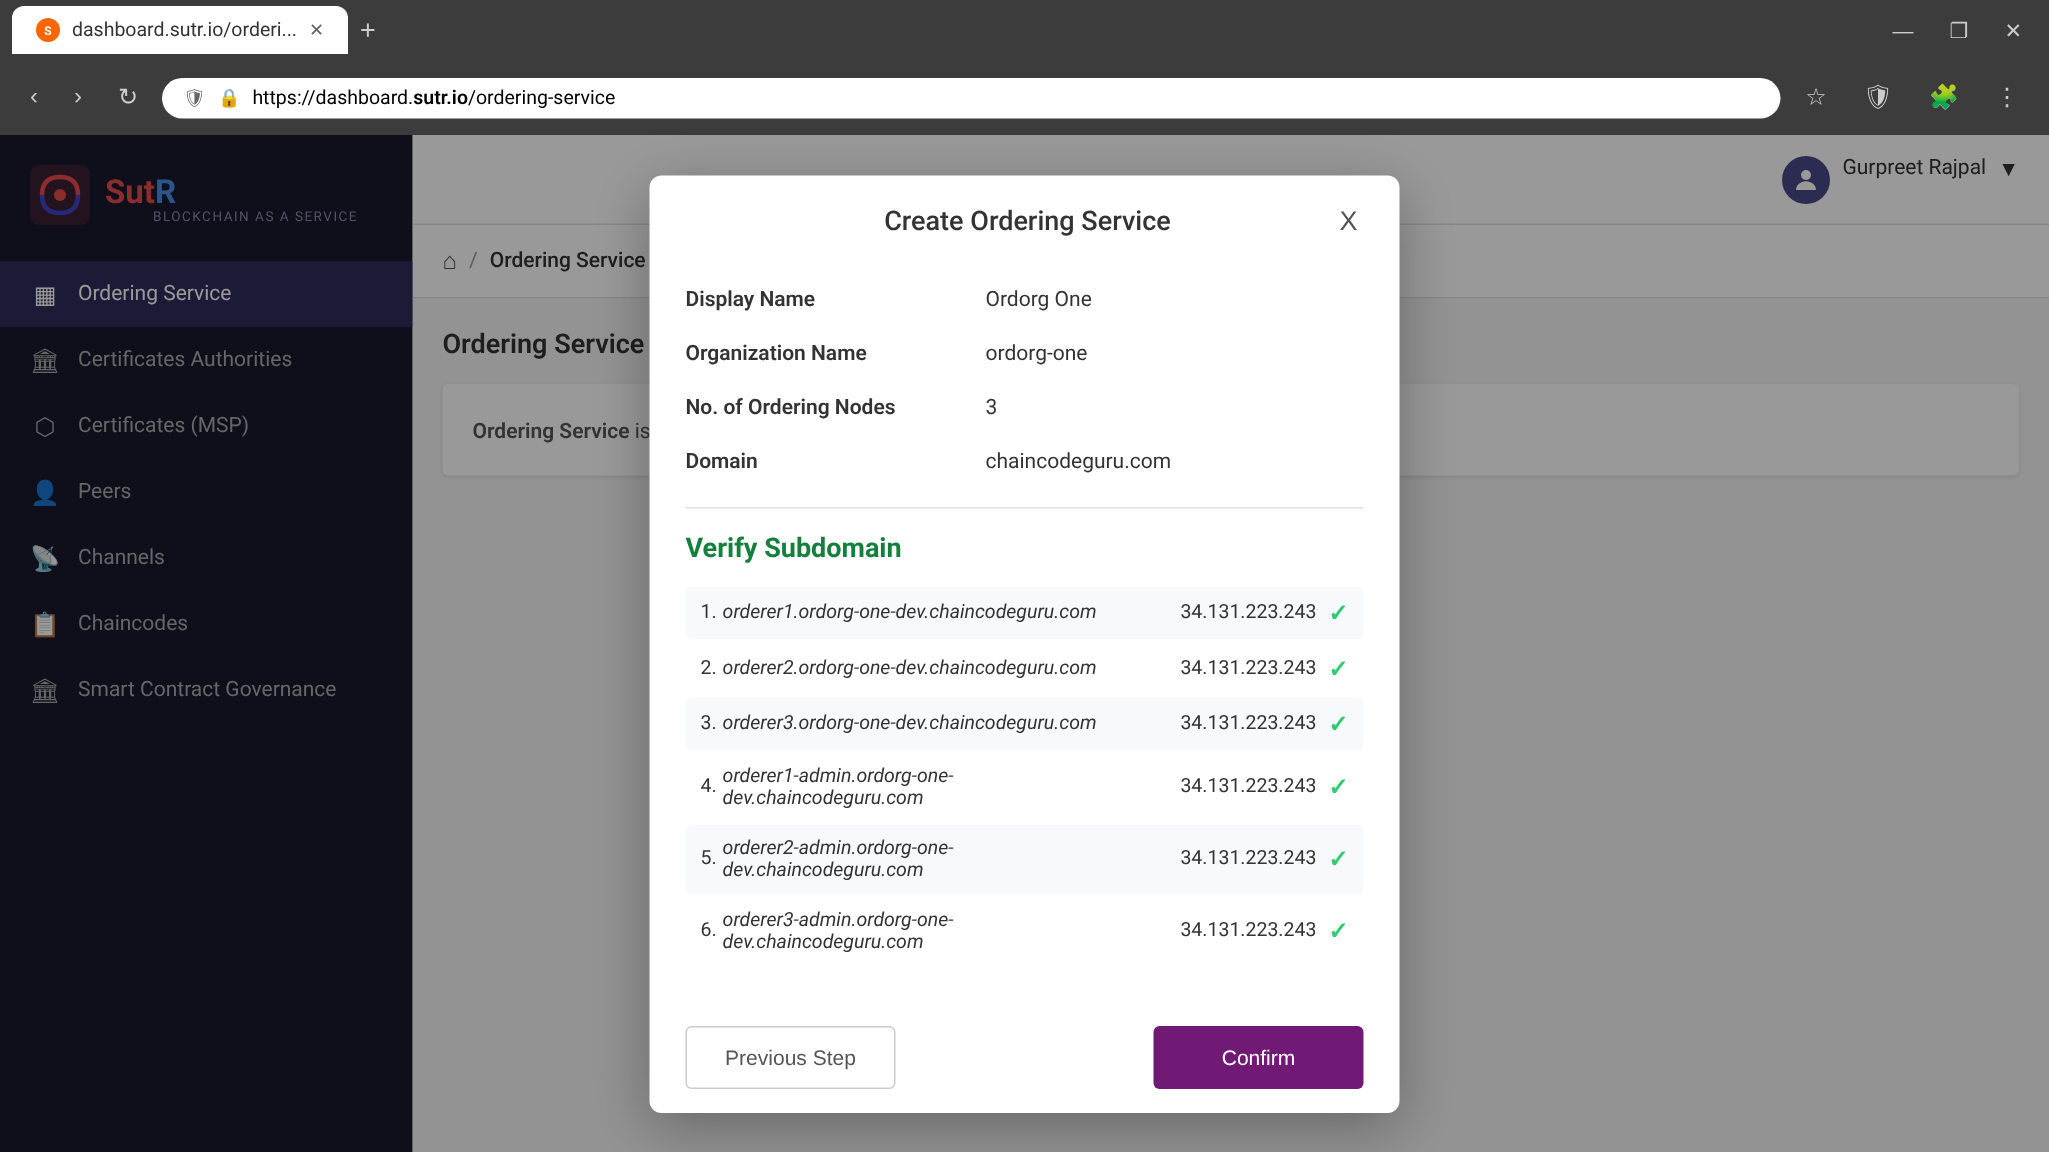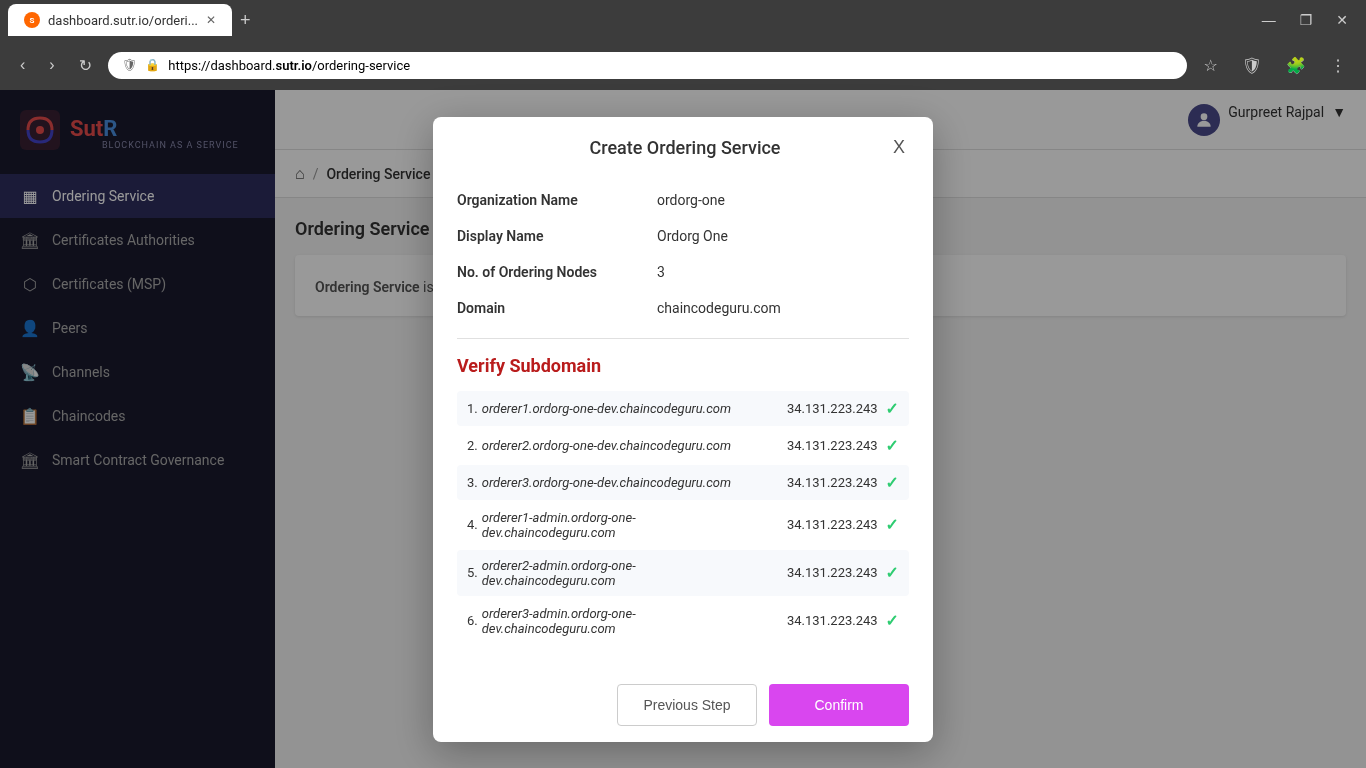--- a/index.html
+++ b/index.html
@@ -56,32 +56,32 @@
     .modal-overlay { position: fixed; top: 90px; left: 0; right: 0; bottom: 0; background: rgba(0,0,0,0.4); display: flex; align-items: center; justify-content: center; z-index: 1000; }
     .modal { background: #fff; border-radius: 8px; width: 500px; max-width: 95%; box-shadow: 0 10px 40px rgba(0,0,0,0.3); }
     .modal-header { padding: 20px 24px 16px; display: flex; align-items: center; justify-content: space-between; }
     .modal-title { font-size: 18px; font-weight: 500; color: #333; text-align: center; flex: 1; }
     .modal-close { background: none; border: none; font-size: 18px; cursor: pointer; color: #555; padding: 0 4px; }
     .modal-body { padding: 8px 24px 24px; }
     .info-row { display: flex; align-items: flex-start; padding: 10px 0; }
     .info-label { font-size: 14px; font-weight: 600; color: #333; width: 200px; flex-shrink: 0; }
     .info-value { font-size: 14px; color: #333; }
     .divider { border: none; border-top: 1px solid #e0e0e0; margin: 12px 0 16px; }
-    .verify-title { font-size: 18px; font-weight: 700; color: #b91c1c; margin-bottom: 15px; }
+    .verify-title { font-size: 18px; font-weight: 700; color: #15803d; margin-bottom: 15px; }
     .subdomain-list { display: flex; flex-direction: column; gap: 2px; }
     .subdomain-row { display: flex; align-items: center; padding: 8px 10px; border-radius: 4px; font-size: 13px; }
     .subdomain-row:nth-child(odd) { background: #f7f9fc; }
     .subdomain-row:nth-child(even) { background: #fff; }
     .subdomain-num { color: #333; margin-right: 4px; }
     .subdomain-name { color: #333; flex: 1; font-style: italic; }
     .subdomain-ip { color: #333; width: 120px; text-align: right; margin-right: 8px; }
     .check-icon { color: #2ecc71; font-size: 16px; font-weight: bold; }
-    .modal-footer { padding: 16px 24px; display: flex; justify-content: flex-end; gap: 12px; }
+    .modal-footer { padding: 16px 24px; display: flex; justify-content: space-between; gap: 12px; }
     .btn-prev { background: #fff; border: 1px solid #ccc; color: #555; padding: 12px 24px; border-radius: 4px; font-size: 14px; cursor: pointer; min-width: 140px; }
-    .btn-confirm { background: #d946ef; border: none; color: #fff; padding: 12px 28px; border-radius: 4px; font-size: 14px; cursor: pointer; min-width: 140px; font-weight: 500; }
+    .btn-confirm { background: #701a75; border: none; color: #fff; padding: 12px 28px; border-radius: 4px; font-size: 14px; cursor: pointer; min-width: 140px; font-weight: 500; }
   </style>
 </head>
 <body>
 
 <div class="browser-chrome">
   <div class="browser-tabs">
     <div class="browser-tab">
       <div class="tab-favicon">S</div>
       <span>dashboard.sutr.io/orderi...</span>
       <span class="tab-close">✕</span>
@@ -189,26 +189,26 @@
 
 <div class="modal-overlay">
   <div class="modal">
     <div class="modal-header">
       <div style="width:24px;"></div>
       <h2 class="modal-title">Create Ordering Service</h2>
       <button class="modal-close">X</button>
     </div>
     <div class="modal-body">
       <div class="info-row">
+        <span class="info-label">Display Name</span>
+        <span class="info-value">Ordorg One</span>
+      </div>
+      <div class="info-row">
         <span class="info-label">Organization Name</span>
         <span class="info-value">ordorg-one</span>
-      </div>
-      <div class="info-row">
-        <span class="info-label">Display Name</span>
-        <span class="info-value">Ordorg One</span>
       </div>
       <div class="info-row">
         <span class="info-label">No. of Ordering Nodes</span>
         <span class="info-value">3</span>
       </div>
       <div class="info-row">
         <span class="info-label">Domain</span>
         <span class="info-value">chaincodeguru.com</span>
       </div>
       <hr class="divider">

